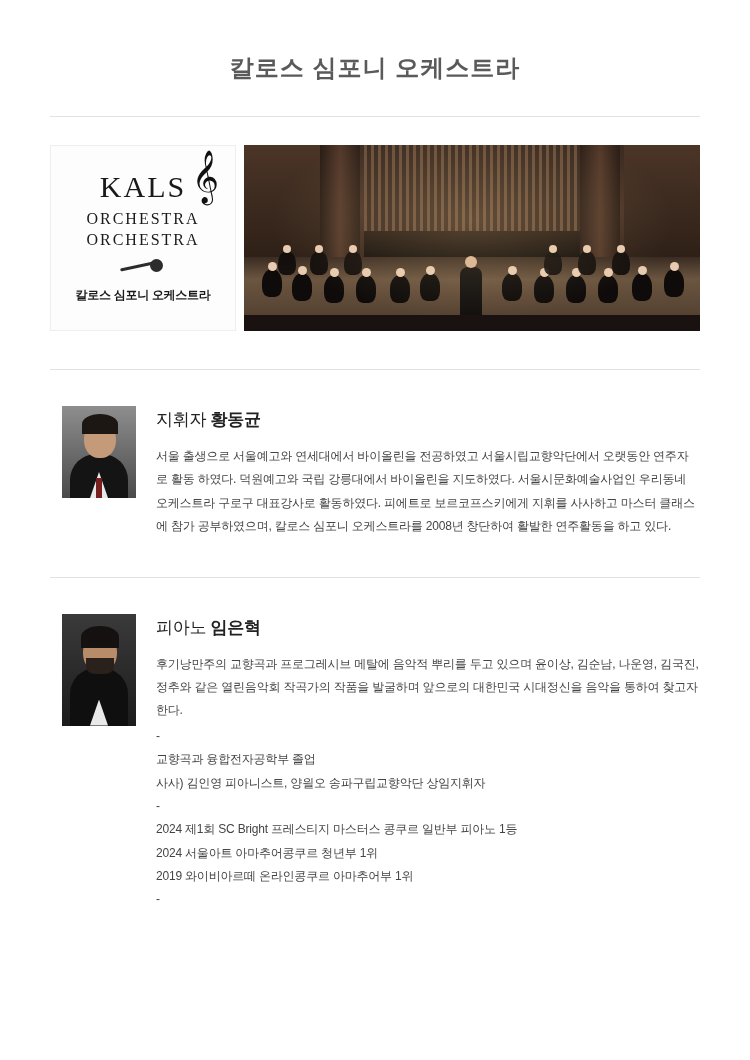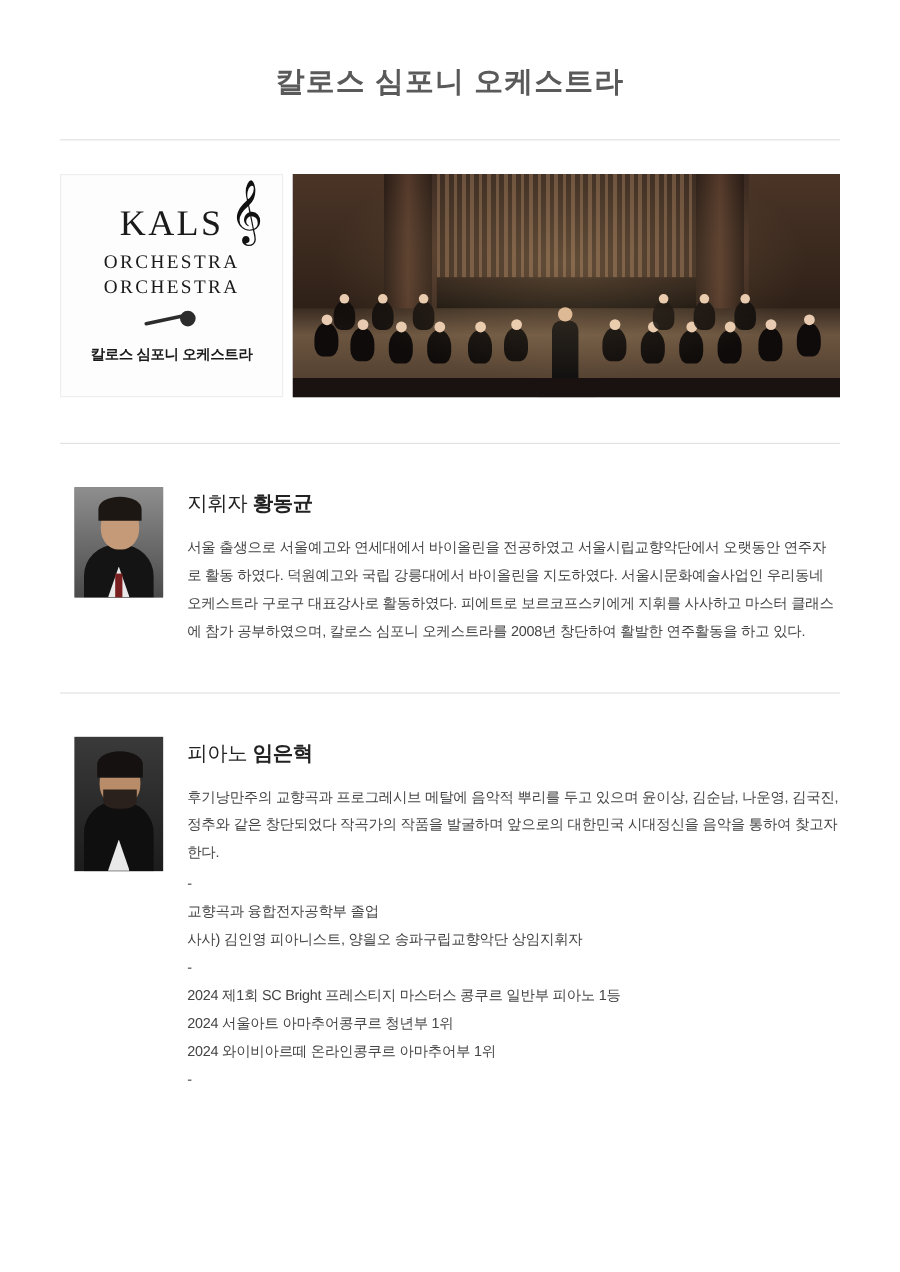--- a/index.html
+++ b/index.html
@@ -379,28 +379,28 @@
       <div class="pt-bg"></div>
       <div class="pt-body"></div>
       <div class="pt-shirt"></div>
       <div class="pt-head"></div>
       <div class="pt-hair"></div>
       <div class="pt-glasses"></div>
       <div class="pt-beard"></div>
     </div>
     <div class="person-body">
       <div class="person-name"><span class="person-role">피아노 </span><b>임은혁</b></div>
-      <div class="person-desc">후기낭만주의 교향곡과 프로그레시브 메탈에 음악적 뿌리를 두고 있으며 윤이상, 김순남, 나운영, 김국진, 정추와 같은 창단되었다 작곡가의 작품을 발굴하며 앞으로의 대한민국 시대정신을 음악을 통하여 찾고자 한다.</div>
+      <div class="person-desc">후기낭만주의 교향곡과 프로그레시브 메탈에 음악적 뿌리를 두고 있으며 윤이상, 김순남, 나운영, 김국진, 정추와 같은 열린음악회 작곡가의 작품을 발굴하며 앞으로의 대한민국 시대정신을 음악을 통하여 찾고자 한다.</div>
       <div class="cred-list">
         <div>-</div>
         <div>교향곡과 융합전자공학부 졸업</div>
         <div>사사) 김인영 피아니스트, 양읠오 송파구립교향악단 상임지휘자</div>
         <div>-</div>
         <div>2024 제1회 SC Bright 프레스티지 마스터스 콩쿠르 일반부 피아노 1등</div>
         <div>2024 서울아트 아마추어콩쿠르 청년부 1위</div>
-        <div>2024 와이비아르떼 온라인콩쿠르 아마추어부 1위</div>
+        <div>2019 와이비아르떼 온라인콩쿠르 아마추어부 1위</div>
         <div>-</div>
 
       </div>
     </div>
   </div>
 
 </div>
 
 </body></html>

